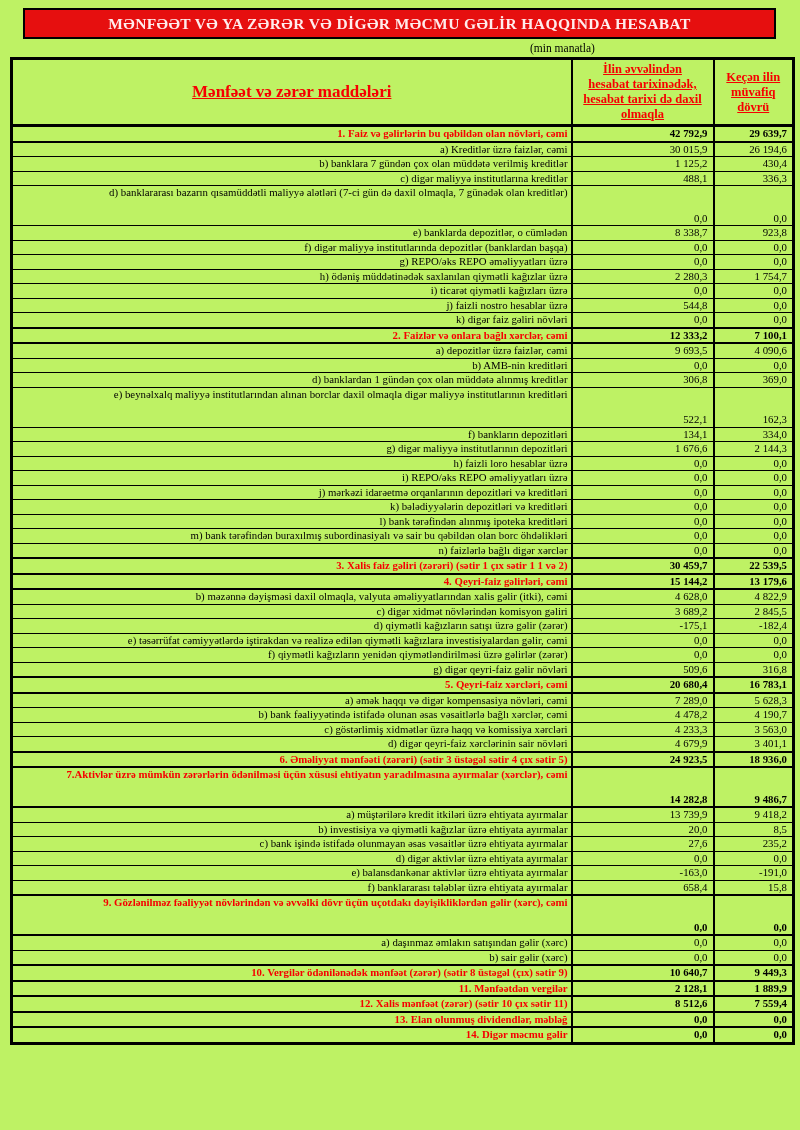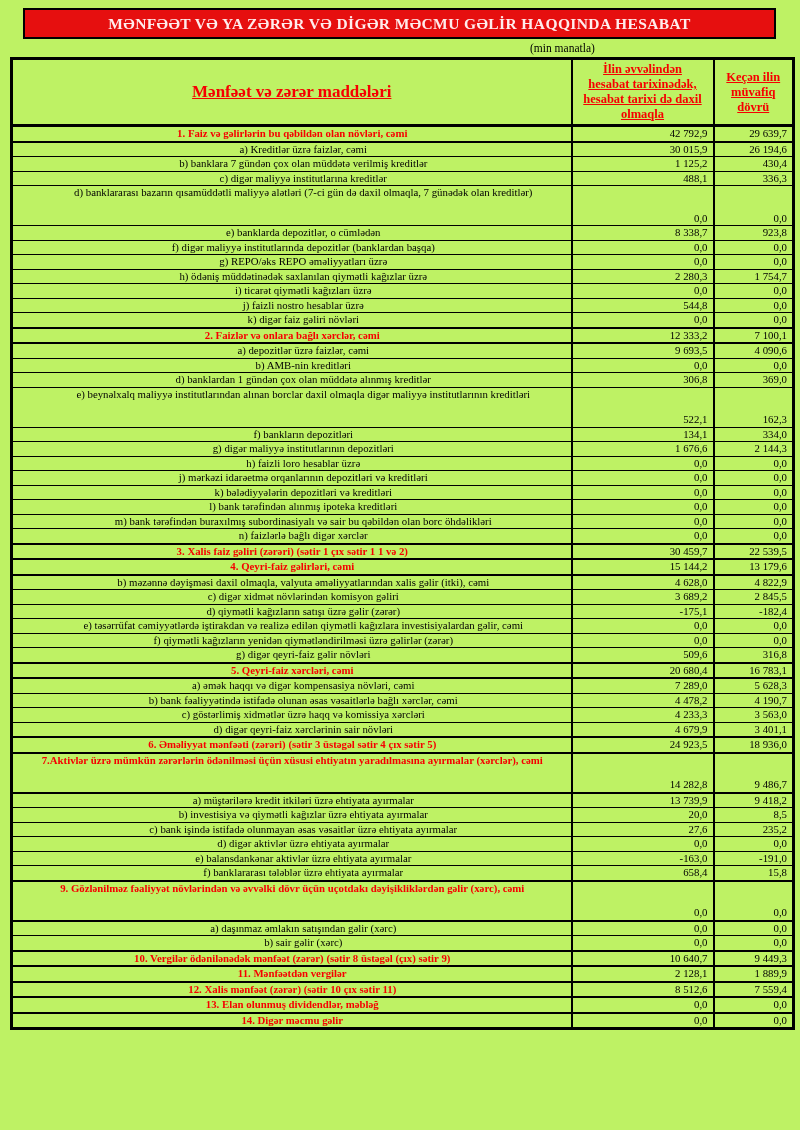--- a/index.html
+++ b/index.html
@@ -37,30 +37,30 @@
     text-decoration:underline;
   }
   .report thead th.items-h{font-size:17px;}
   .report thead th.period-h{font-size:12.5px;line-height:15px;}
   .report thead th.period-h,.report td.val{border-left:2px solid #000;}
 
   .report tbody tr{height:14px;}
   .report tbody tr.tall{height:40px;}
   .report td.label{
     font-size:10.8px;line-height:12.5px;color:#000;
-    padding:0 3px 0 4px;vertical-align:top;text-align:center;
+    padding:0 3px 0 4px;vertical-align:top;text-align:right;
   }
   .report tr.sub td.label{padding-left:26px;}
   .report td.val{
     font-size:10.8px;line-height:12.5px;color:#000;
     padding:0 5px 1px 2px;vertical-align:bottom;text-align:right;white-space:nowrap;
   }
   .report tr.section td{border-top:2px solid #000;border-bottom:2px solid #000;}
   .report tr.section td.label{color:#f60000;font-weight:bold;}
-  .report tr.section td.val{font-weight:normal;margin-left:40px;}
+  .report tr.section td.val{font-weight:bold;margin-left:40px;}
 </style>
 </head>
 <body>
 
 <div class="page">
 
   <div class="title-band">
     <span class="title-text">MƏNFƏƏT VƏ YA ZƏRƏR VƏ DİGƏR MƏCMU GƏLİR HAQQINDA HESABAT</span>
   </div>
 
@@ -174,20 +174,25 @@
           <td class="label">g) digər maliyyə institutlarının depozitləri</td>
           <td class="val">1 676,6</td>
           <td class="val">2 144,3</td>
         </tr>
         <tr class="sub">
           <td class="label">h) faizli loro hesablar üzrə</td>
           <td class="val">0,0</td>
           <td class="val">0,0</td>
         </tr>
         <tr class="sub">
+          <td class="label">i) REPO/əks REPO əməliyyatları üzrə</td>
+          <td class="val">0,0</td>
+          <td class="val">0,0</td>
+        </tr>
+        <tr class="sub">
           <td class="label">j) mərkəzi idarəetmə orqanlarının depozitləri və kreditləri</td>
           <td class="val">0,0</td>
           <td class="val">0,0</td>
         </tr>
         <tr class="sub">
           <td class="label">k) bələdiyyələrin depozitləri və kreditləri</td>
           <td class="val">0,0</td>
           <td class="val">0,0</td>
         </tr>
         <tr class="sub">

